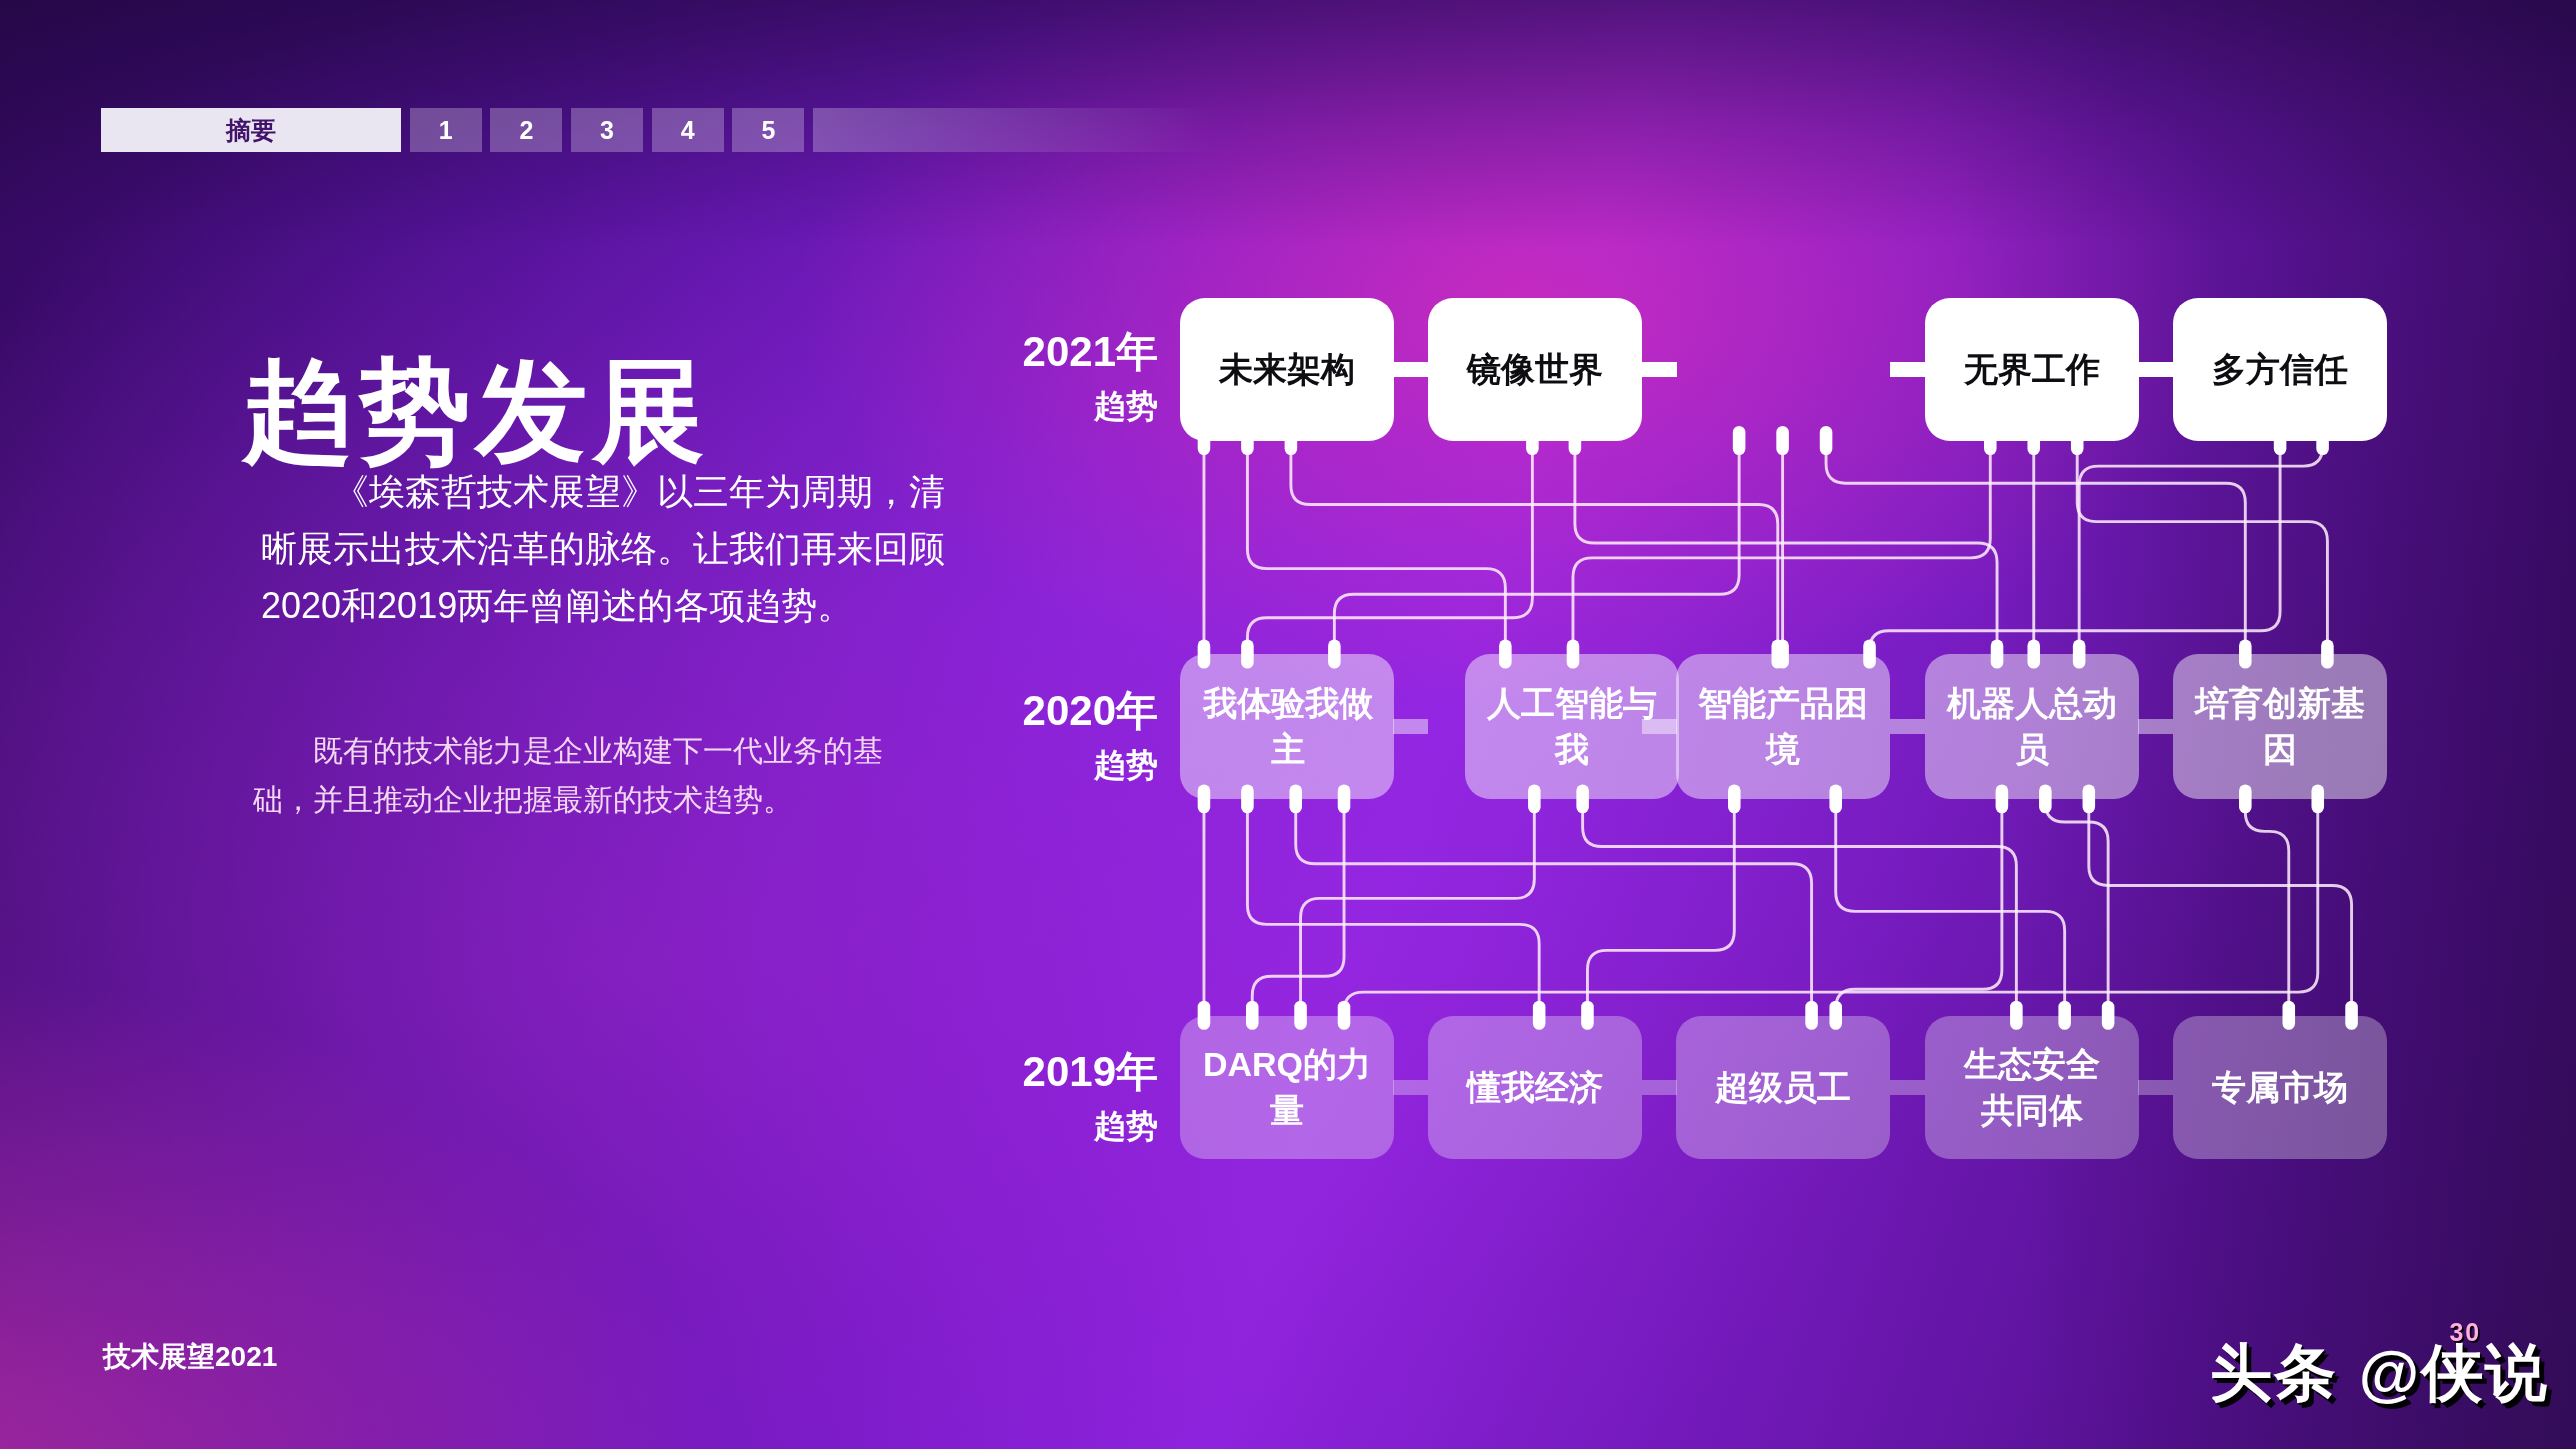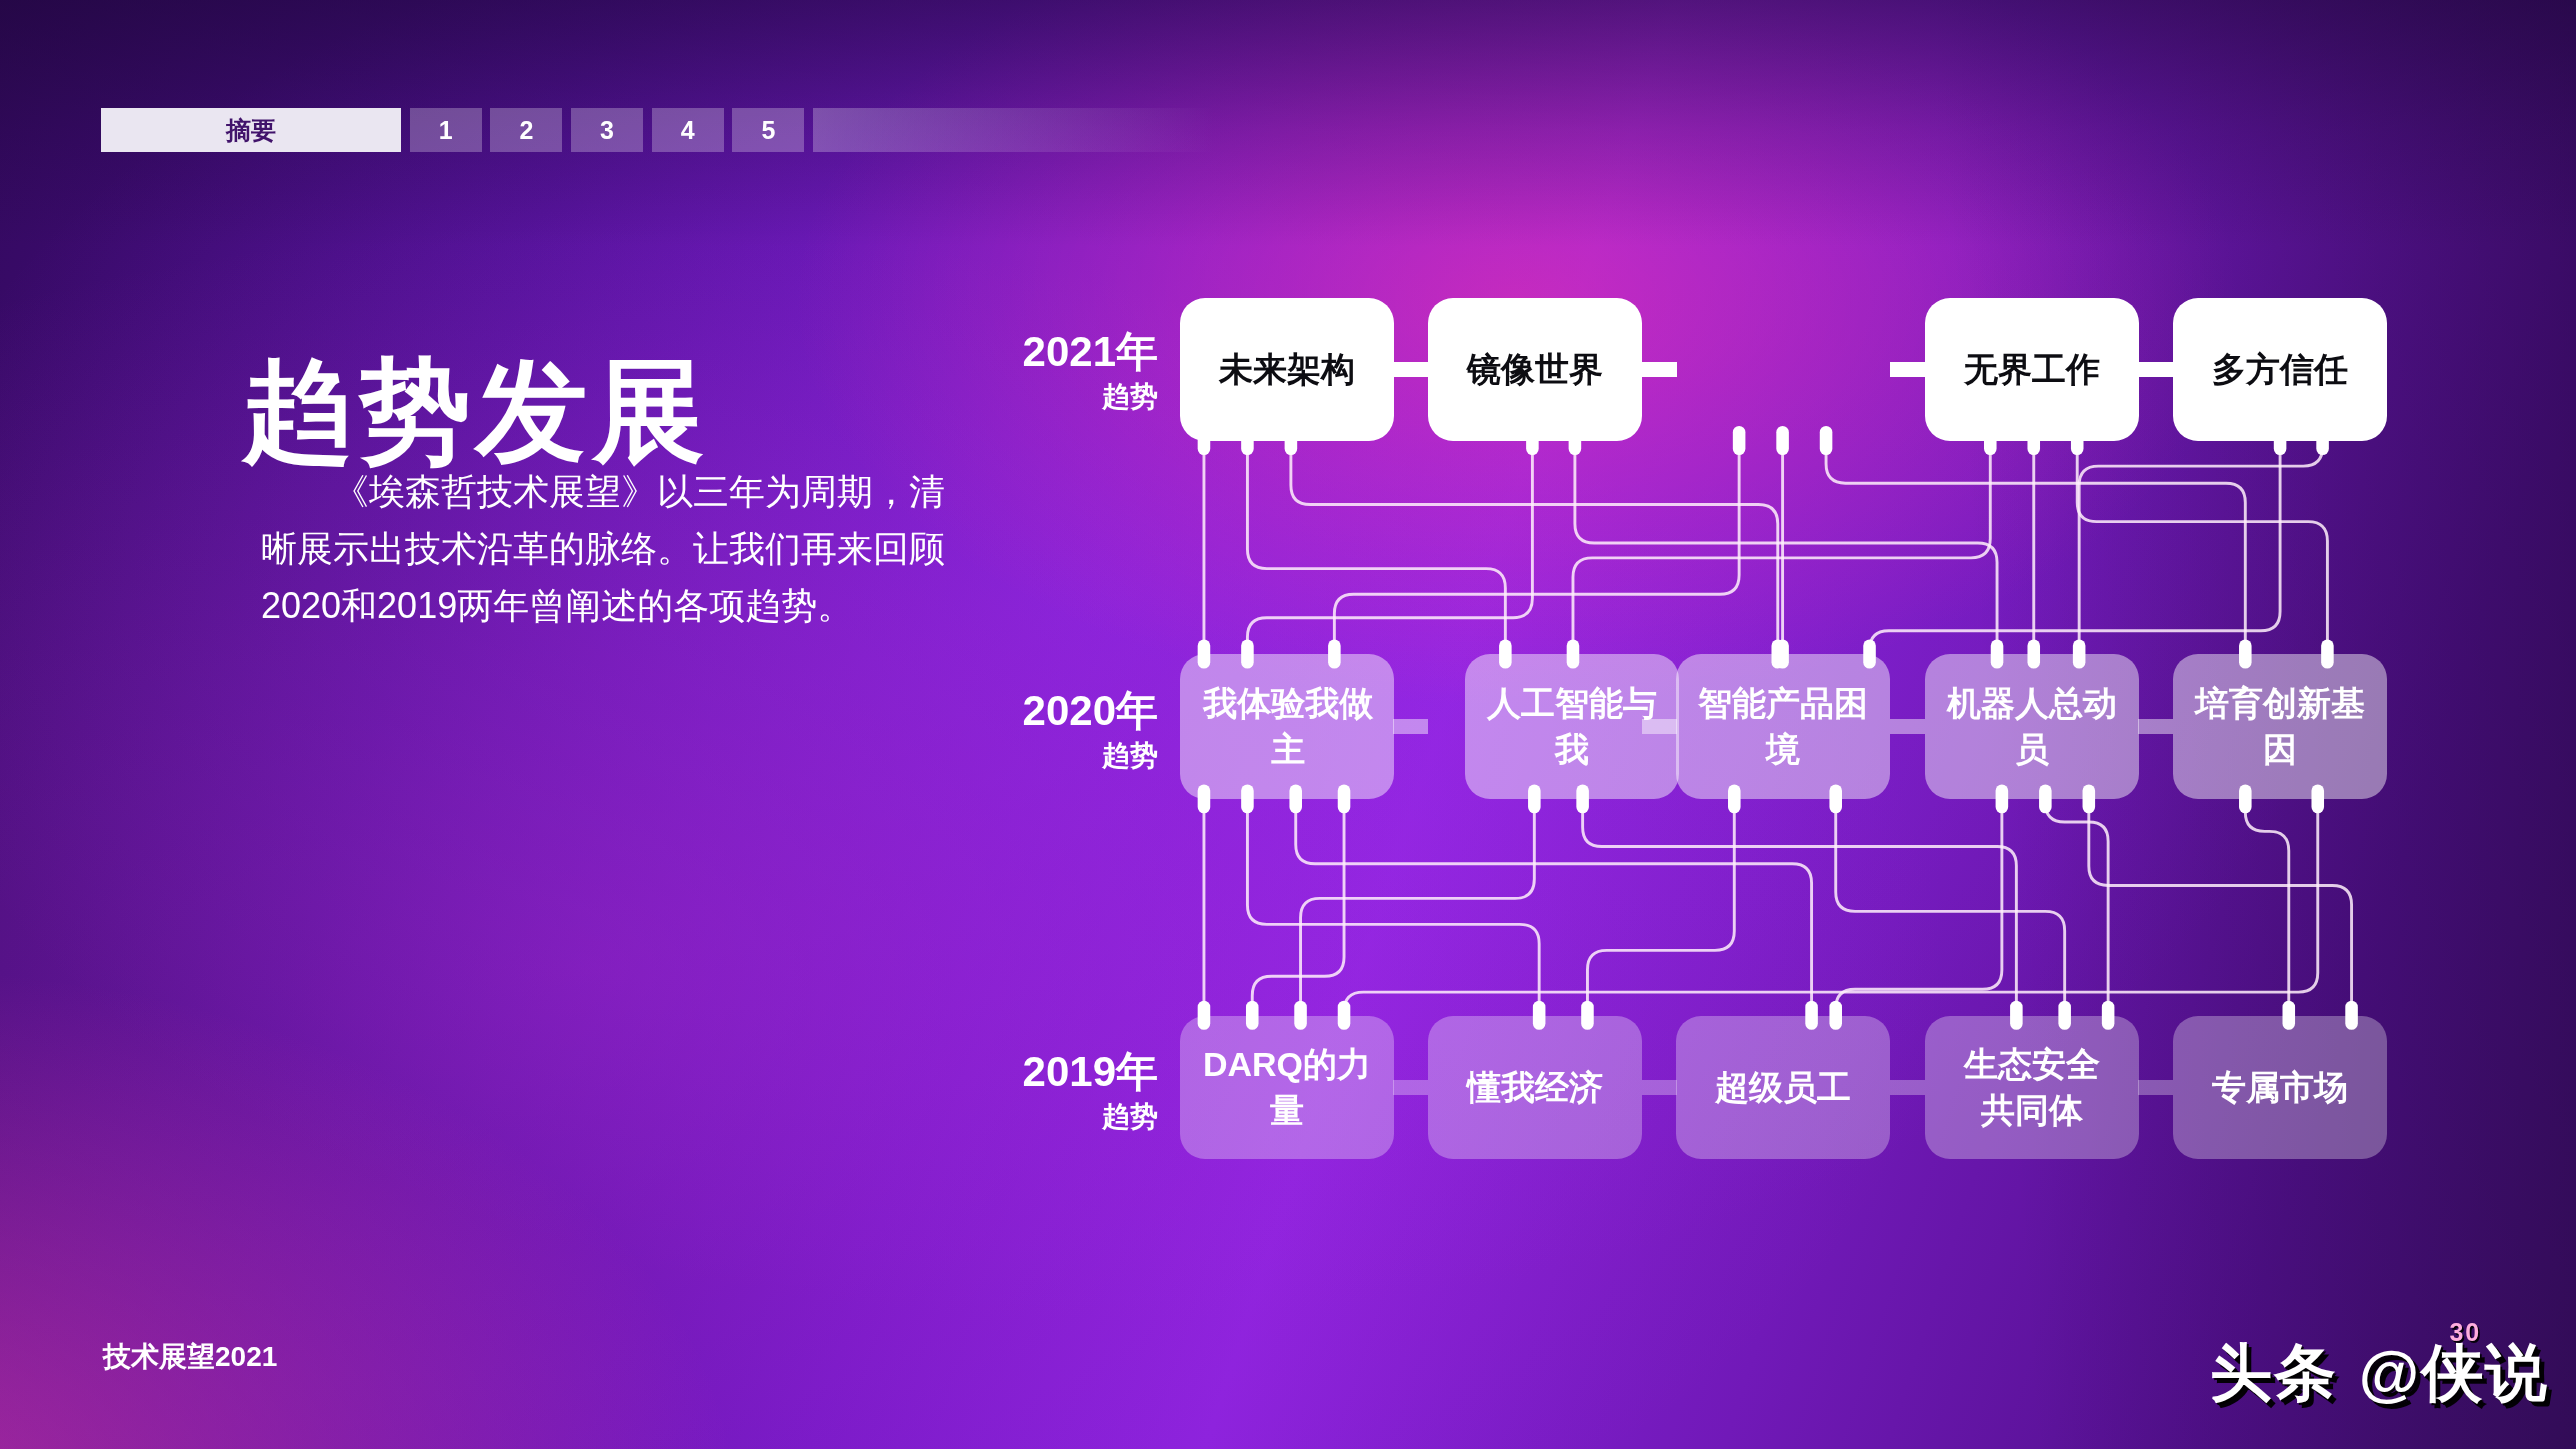--- a/index.html
+++ b/index.html
@@ -68,21 +68,21 @@
     position:absolute;top:-13.5px;right:68px;
     font-size:25px;font-weight:700;color:#ffadde;
     text-shadow:1.9px 1.9px 0 rgba(0,0,0,0.9);
   }
 
   
   .diagram{position:absolute;inset:0;}
   .connectors{position:absolute;left:0;top:0;z-index:1;}
   .year-label{position:absolute;width:164px;text-align:right;color:#ffffff;z-index:2;}
   .year-main{font-size:42px;font-weight:800;line-height:1.1;}
-  .year-sub{font-size:28px;font-weight:700;margin-top:3px;}
+  .year-sub{font-size:32px;font-weight:700;margin-top:10px;}
   .trend-box{
     position:absolute;width:214px;border-radius:25px;z-index:2;
     display:flex;align-items:center;justify-content:center;text-align:center;
     font-size:34px;font-weight:700;line-height:1.35;white-space:pre-line;
     padding:0 13.5px;box-sizing:border-box;
   }
   .row-bar{position:absolute;height:14.5px;z-index:2;}
   .style-solid{background:#ffffff;color:#0d0d12;}
   .bar-solid{background:#ffffff;}
   .style-glass-light{background:rgba(255,255,255,0.45);color:#ffffff;}
@@ -100,20 +100,21 @@
     <div class="pb-tab">1</div>
     <div class="pb-tab">2</div>
     <div class="pb-tab">3</div>
     <div class="pb-tab">4</div>
     <div class="pb-tab">5</div>
     <div class="pb-fade"></div>
   </div>
 
   <h1 class="title">趋势发展</h1>
   <p class="para1">《埃森哲技术展望》以三年为周期，清晰展示出技术沿革的脉络。让我们再来回顾2020和2019两年曾阐述的各项趋势。</p>
+  <p class="para2">既有的技术能力是企业构建下一代业务的基础，并且推动企业把握最新的技术趋势。</p>
 
   <div class="footer-left">技术展望2021</div>
 
   <div class="watermark">
     <span>头条</span><span class="wm-at">@侠说</span>
     <span class="wm-sup">30</span>
   </div>
 
   <div class="diagram">
     <svg id="connector-svg" class="connectors" width="2576" height="1449" viewBox="0 0 2666 1500">

